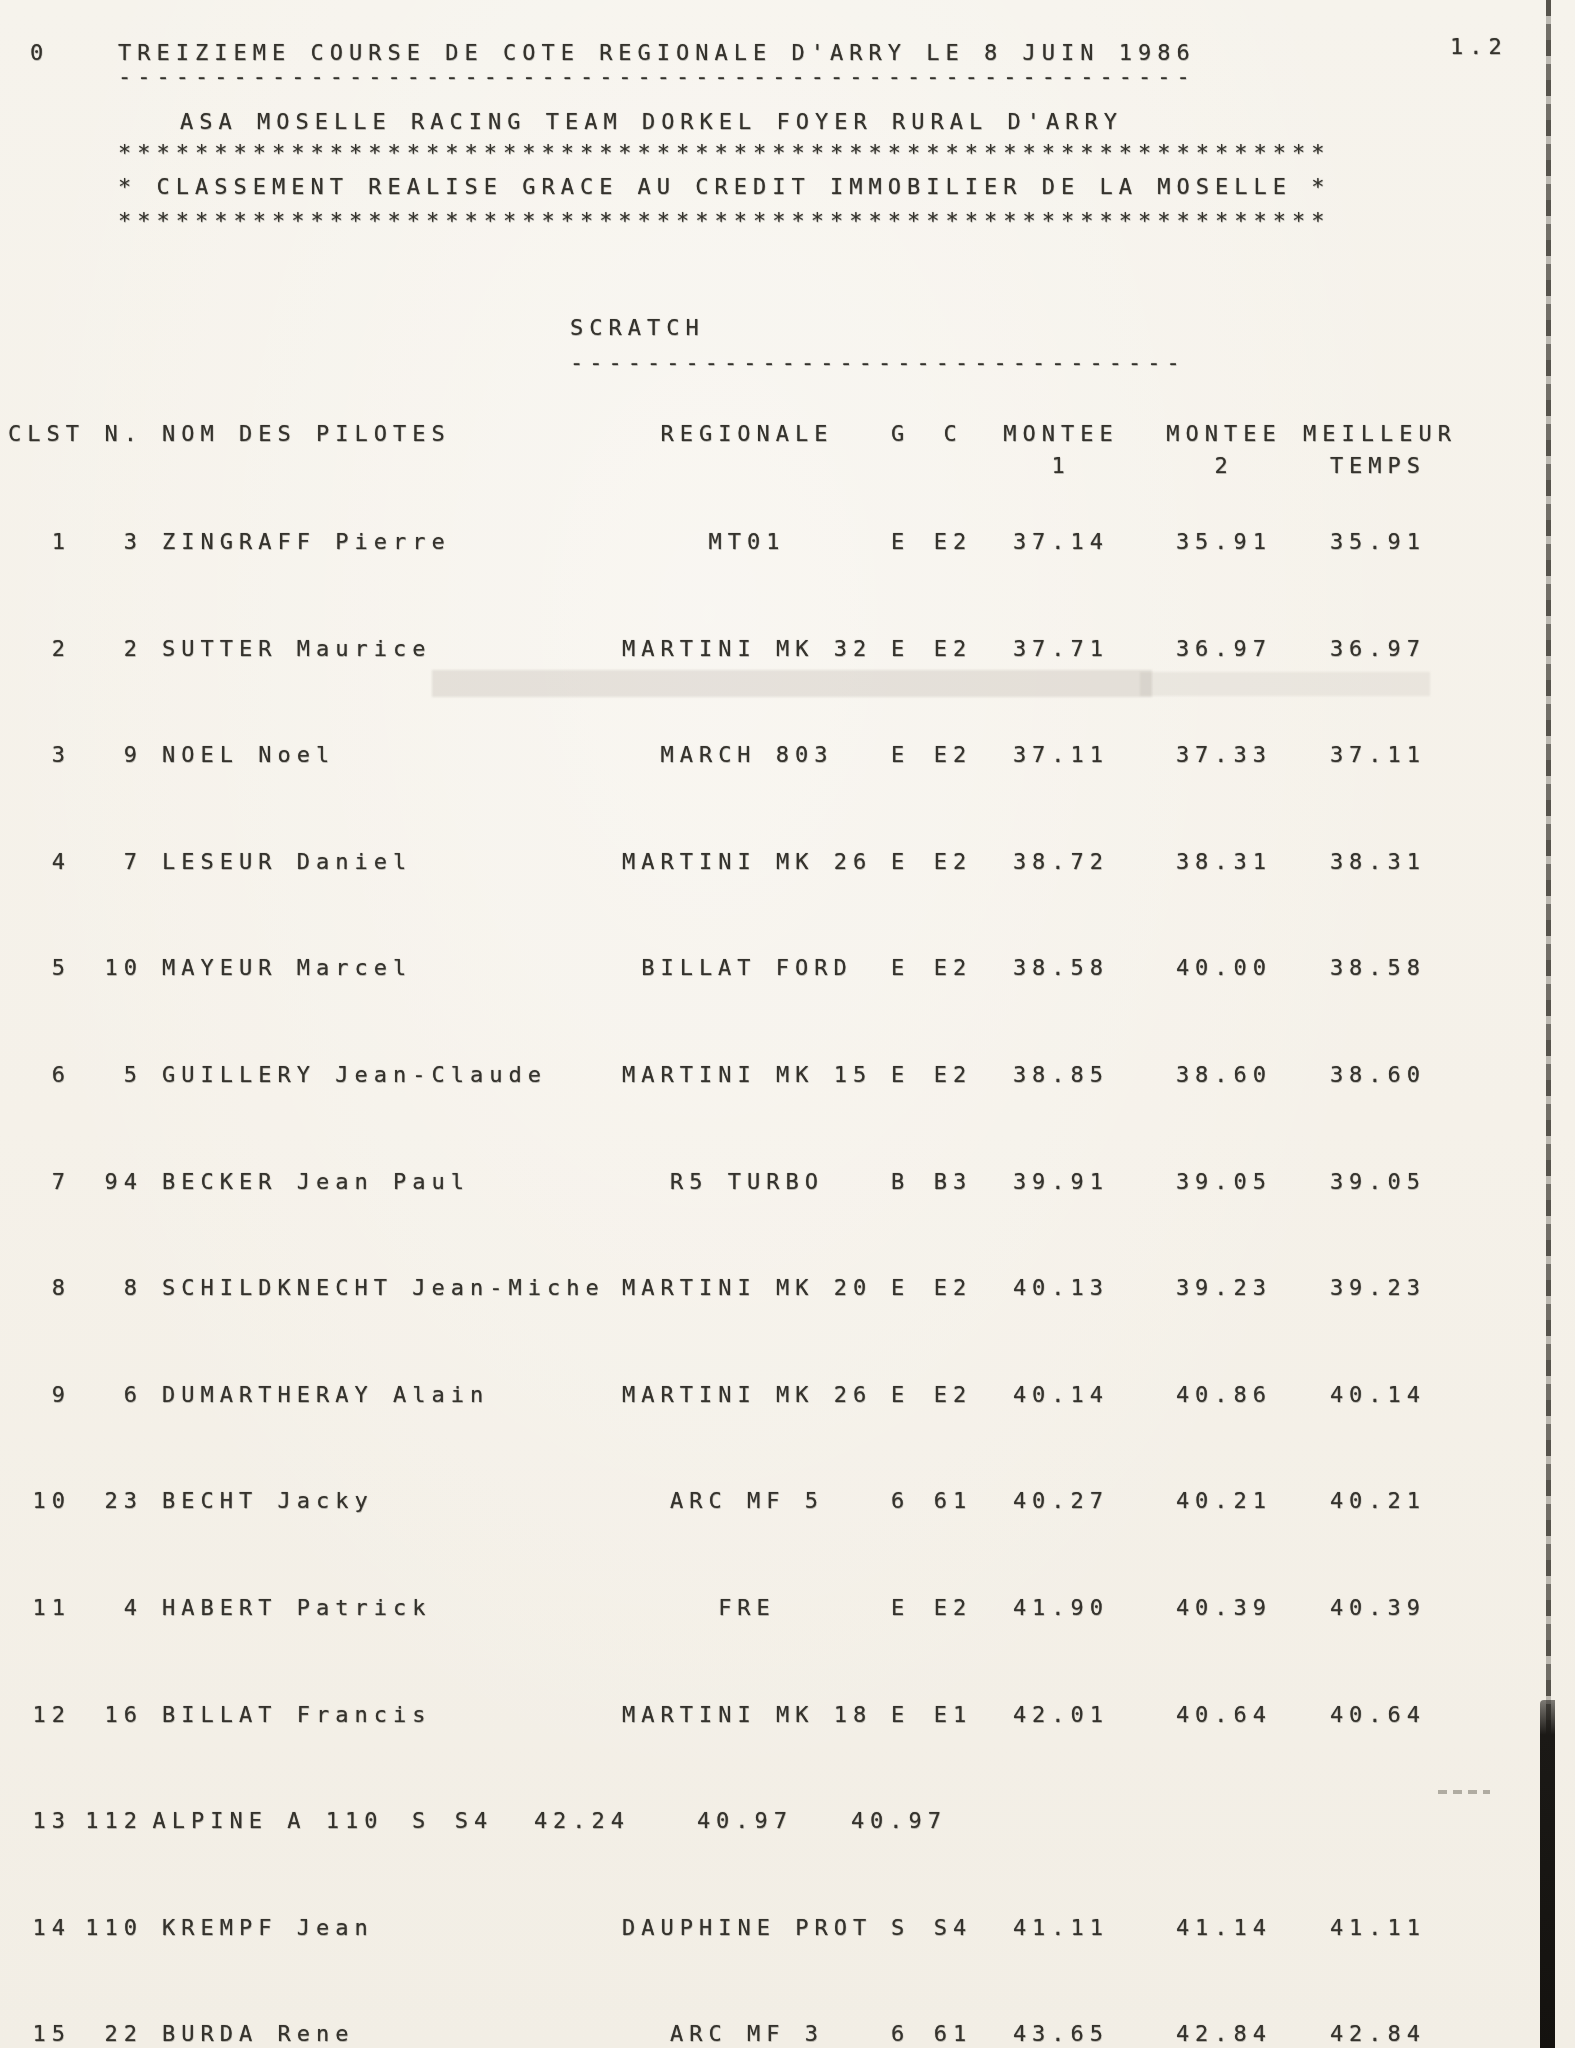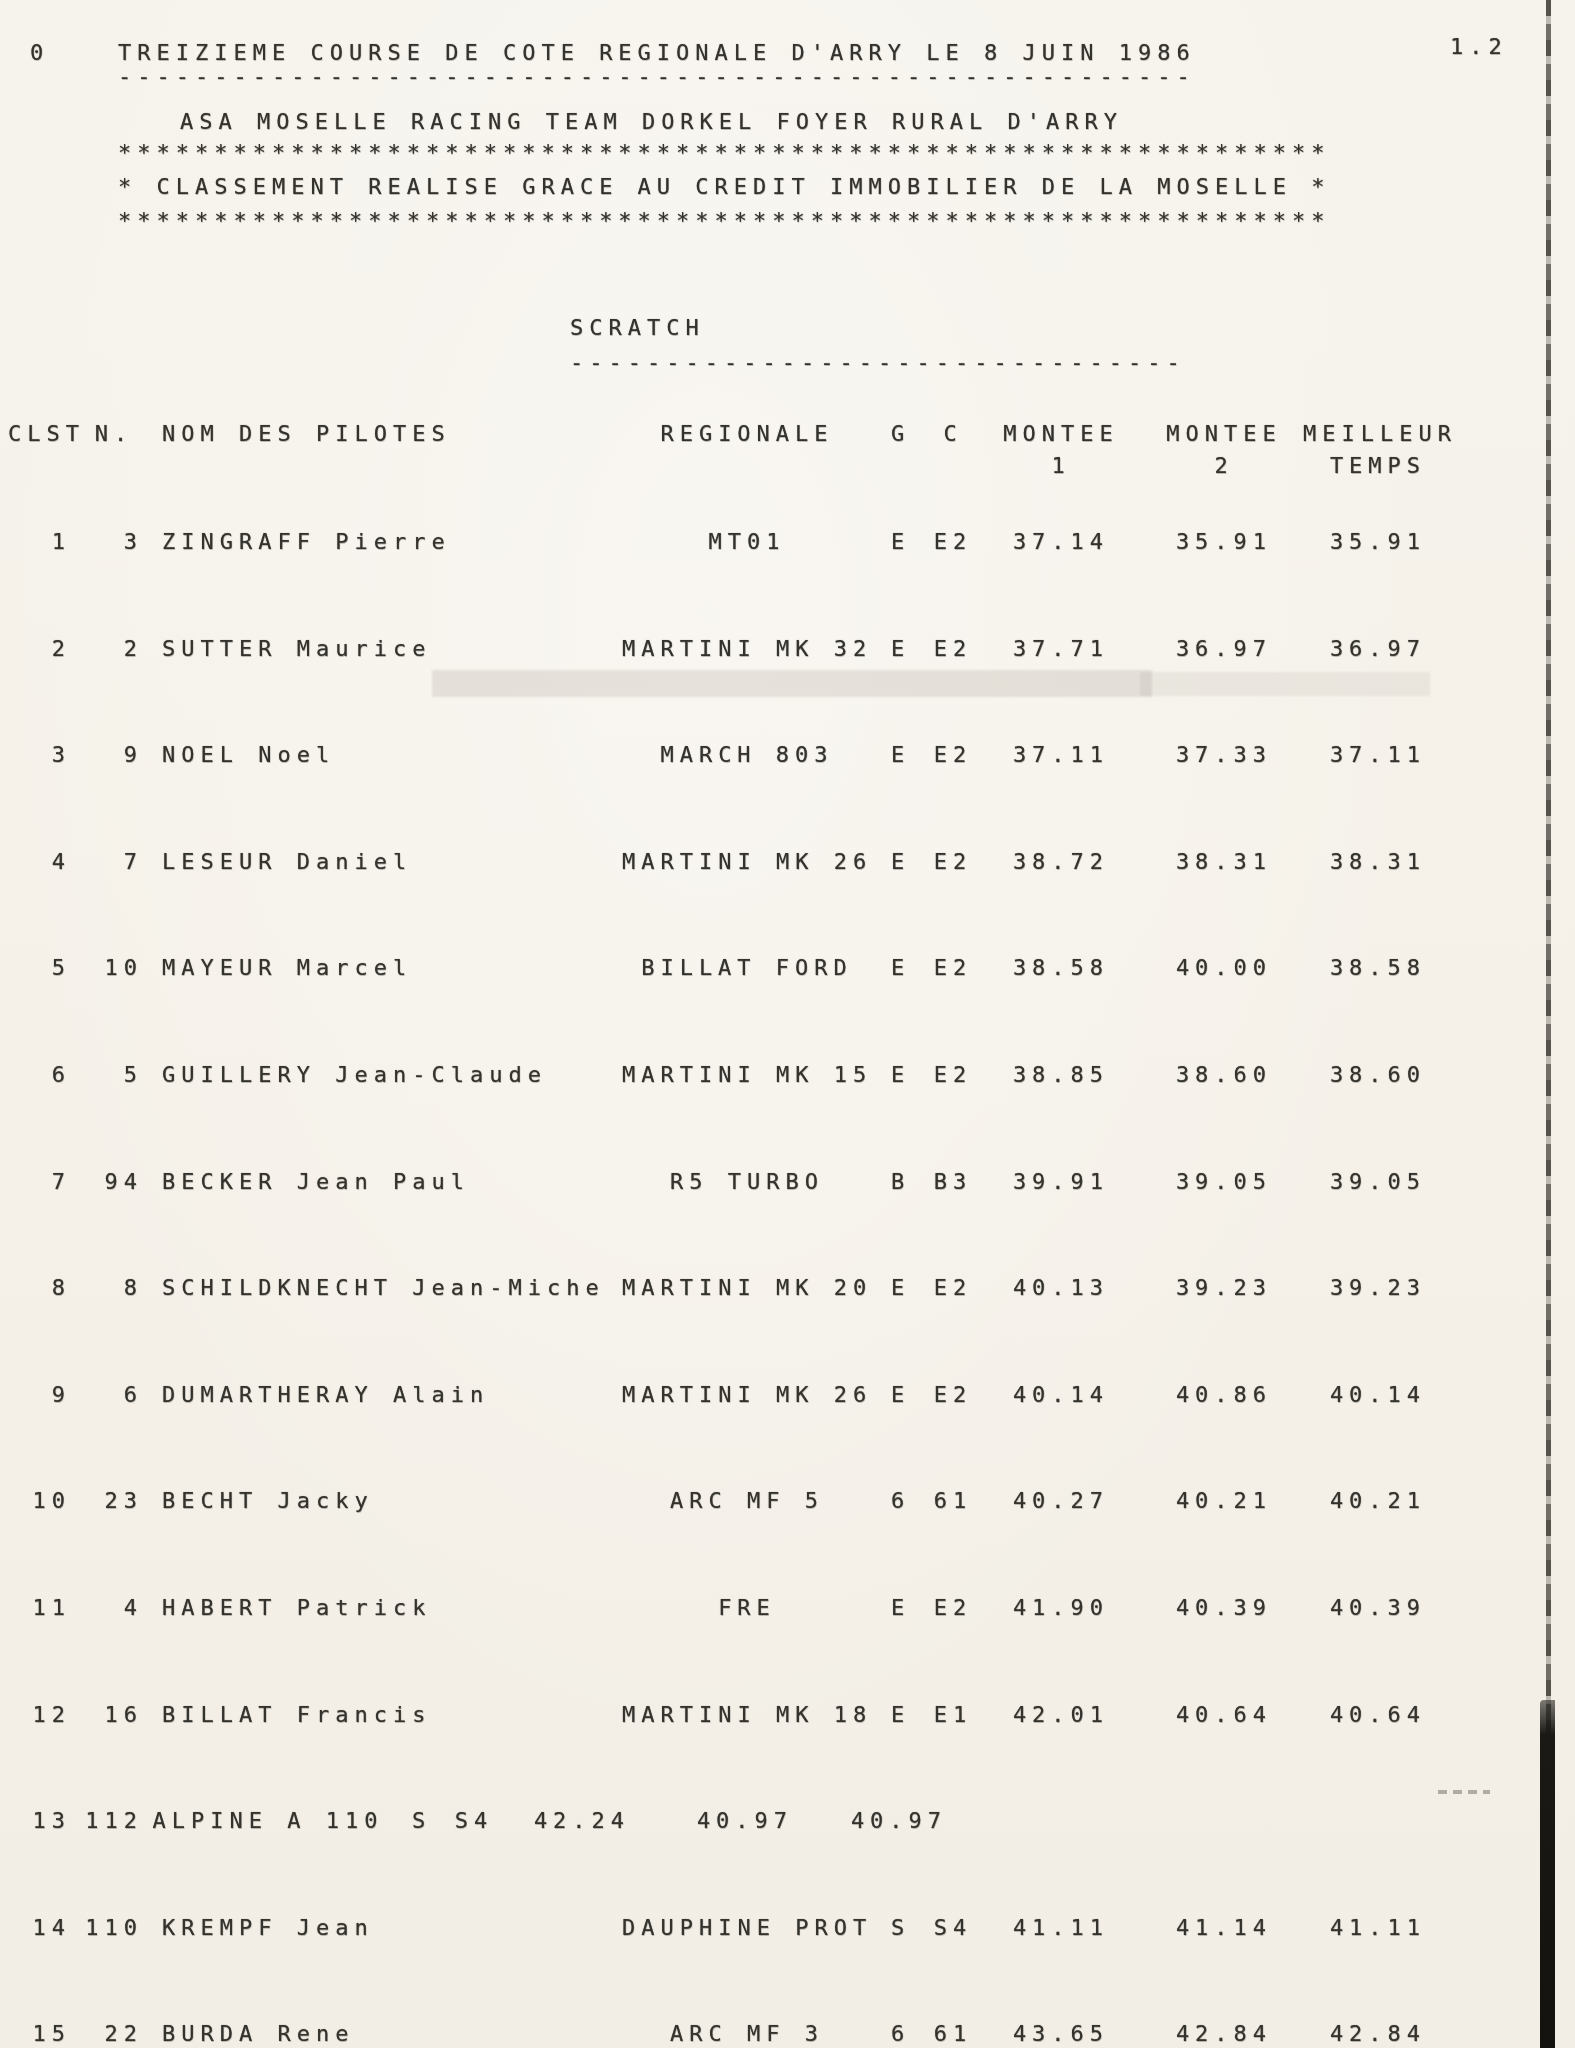--- a/index.html
+++ b/index.html
@@ -24,21 +24,21 @@
   .trow > span{display:block;box-sizing:border-box;overflow:visible;white-space:pre;}
   .c-clst{width:77px;text-align:right;padding-right:14px;}
   .c-num {width:58px;text-align:right;}
   .c-name{width:479px;padding-left:19px;text-align:left;}
   .c-veh {width:250px;text-align:center;}
   .c-g   {width:19px;margin-left:19px;text-align:center;}
   .c-c   {width:48px;margin-left:19px;text-align:center;}
   .c-m1  {width:168px;text-align:center;}
   .c-m2  {width:158px;text-align:center;}
   .c-best{width:150px;text-align:center;}
-  .hleft{text-align:center;padding-right:0;}
+  .hleft{text-align:right;padding-right:0;}
   .hdr-table{line-height:32px;}
   
   .edge-thin{position:absolute;left:1546px;top:0;width:5px;height:1740px;
     background:repeating-linear-gradient(180deg,rgba(58,55,48,0.85) 0 16px,rgba(58,55,48,0.30) 16px 24px,rgba(58,55,48,0.70) 24px 40px);}
   .edge-thick{position:absolute;left:1540px;top:1700px;width:15px;height:348px;border-radius:4px 0 0 0;
     background:linear-gradient(180deg,rgba(28,26,22,0.55) 0%,#1b1916 10%,#14120f 100%);}
   .smudge1{position:absolute;left:432px;top:670px;width:720px;height:27px;background:rgba(128,120,104,0.16);filter:blur(1px);}
   .smudge2{position:absolute;left:1140px;top:672px;width:290px;height:24px;background:rgba(128,120,104,0.10);filter:blur(1px);}
   .mark44{position:absolute;left:1438px;top:1790px;width:52px;height:4px;
     background:repeating-linear-gradient(90deg,rgba(95,90,78,0.45) 0 9px,rgba(0,0,0,0) 9px 15px);}

